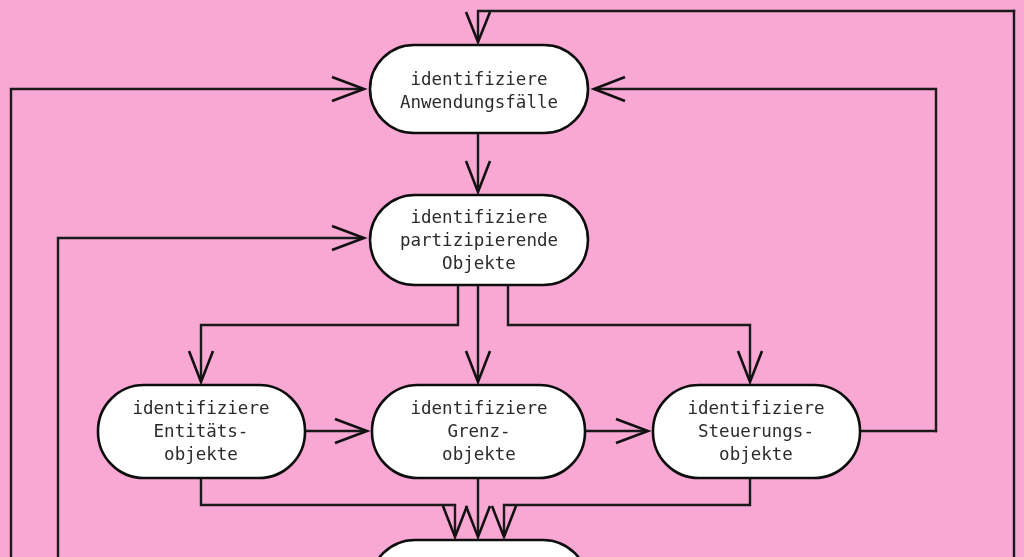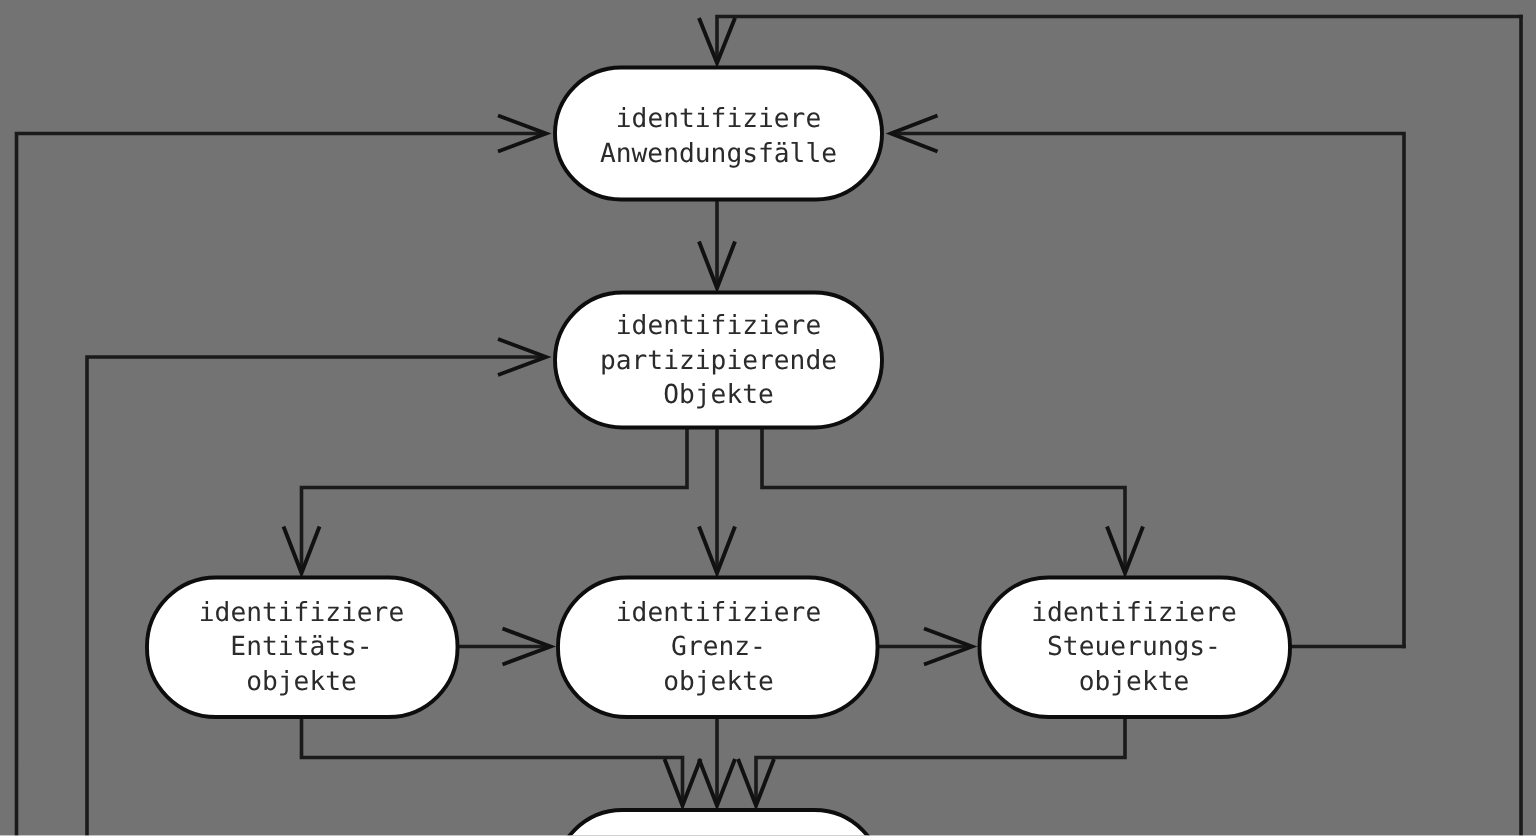--- a/index.html
+++ b/index.html
@@ -7,21 +7,21 @@
     padding: 0;
     background: #ffffff;
   }
   body {
     font-family: "DejaVu Sans Mono", monospace;
   }
   #canvas {
     position: relative;
     width: 1024px;
     height: 557px;
-    background: #737373;
+    background: #f9a8d4;
     overflow: hidden;
   }
   #diagram-svg {
     position: absolute;
     top: 0;
     left: 0;
     width: 1024px;
     height: 557px;
   }
   .node-shape {

